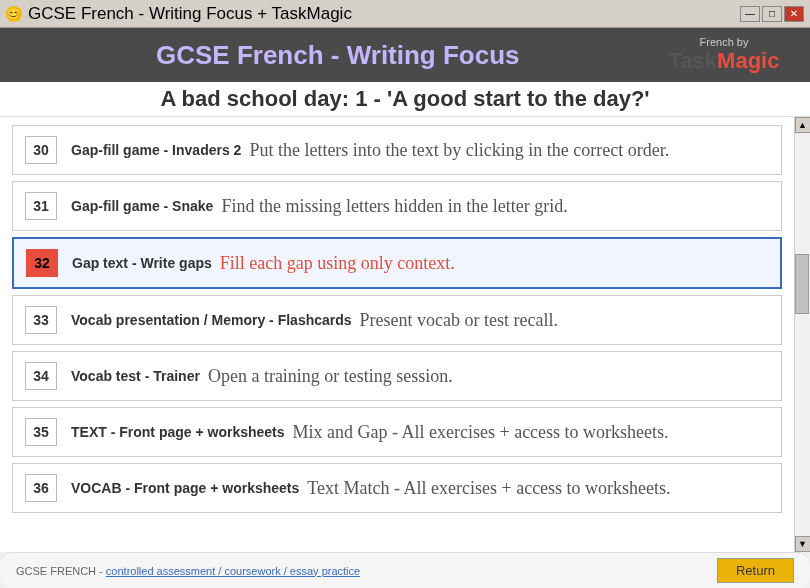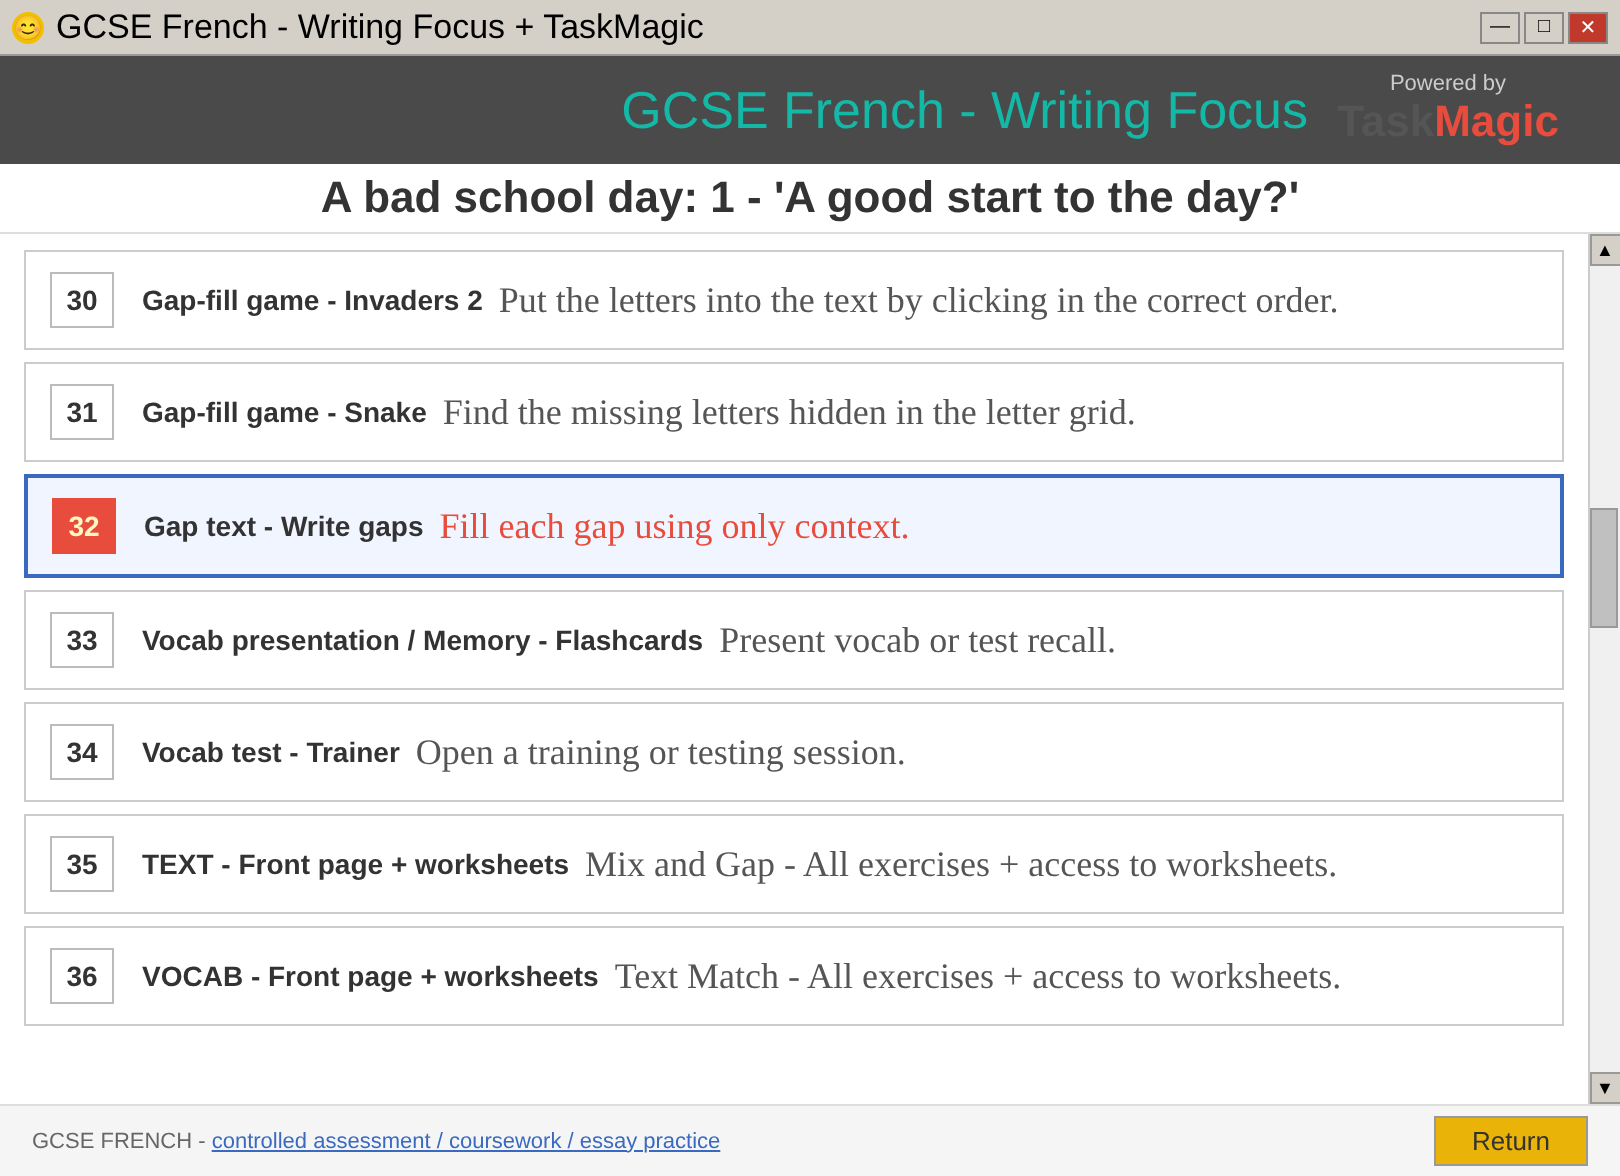--- a/index.html
+++ b/index.html
@@ -63,25 +63,25 @@
     
     .app-header {
       background: #4a4a4a;
       display: flex;
       align-items: center;
       justify-content: space-between;
       padding: 8px 16px;
       flex-shrink: 0;
     }
     .app-title {
-      color: #14b8a6;
+      color: #c4b5fd;
       font-size: 26px;
-      font-weight: normal;
+      font-weight: bold;
       flex: 1;
-      text-align: right;
+      text-align: left;
     }
     .powered-by {
       text-align: center;
       min-width: 140px;
     }
     .powered-by-text {
       color: #ccc;
       font-size: 11px;
       display: block;
     }
@@ -175,21 +175,21 @@
       justify-content: center;
       border: 1px solid #bbb;
       font-size: 14px;
       font-weight: bold;
       color: #333;
       margin-right: 14px;
       flex-shrink: 0;
     }
     .item-number.active {
       background: #e74c3c;
-      color: #fef9c3;
+      color: #000000;
       border-color: #e74c3c;
     }
     .item-title {
       font-size: 14px;
       font-weight: bold;
       color: #333;
       margin-right: 8px;
     }
     .item-desc {
       font-size: 18px;
@@ -203,20 +203,21 @@
     
     .footer {
       background: #f5f5f5;
       border-top: 1px solid #ddd;
       padding: 6px 16px;
       display: flex;
       align-items: center;
       justify-content: space-between;
       flex-shrink: 0;
       height: 36px;
+      border-radius: 12px;
     }
     .footer-text {
       font-size: 11px;
       color: #666;
     }
     .footer-text a {
       color: #3a6abf;
       text-decoration: underline;
     }
     .return-btn {
@@ -240,21 +241,21 @@
     <button class="tb-btn">—</button>
     <button class="tb-btn">□</button>
     <button class="tb-btn close">✕</button>
   </div>
 </div>
 
 <div class="app-header">
   <div style="min-width:140px;"></div>
   <div class="app-title">GCSE French - Writing Focus</div>
   <div class="powered-by">
-    <span class="powered-by-text">Powered by</span>
+    <span class="powered-by-text">French by</span>
     <span class="taskmagic-logo">
       <span class="taskmagic-task">Task</span><span class="taskmagic-magic">Magic</span>
     </span>
   </div>
 </div>
 
 <div class="page-title-bar">
   <div class="page-title-text">A bad school day: 1  -  'A good start to the day?'</div>
 </div>
 

